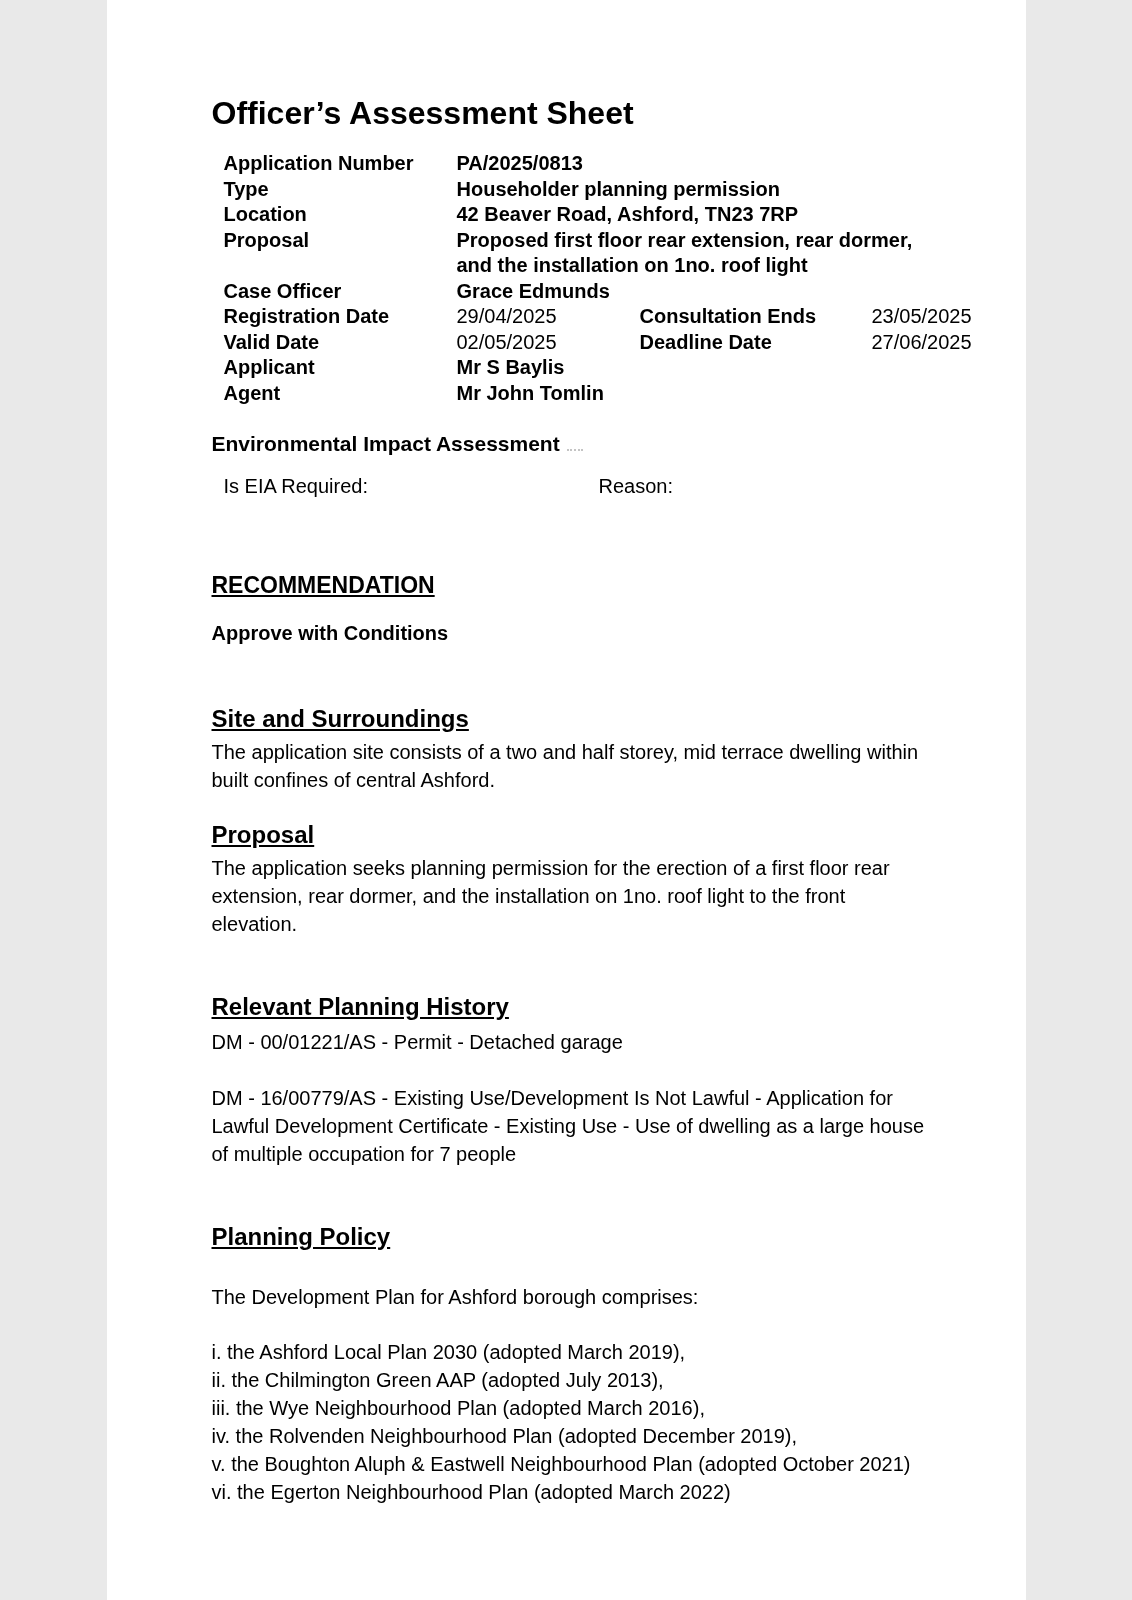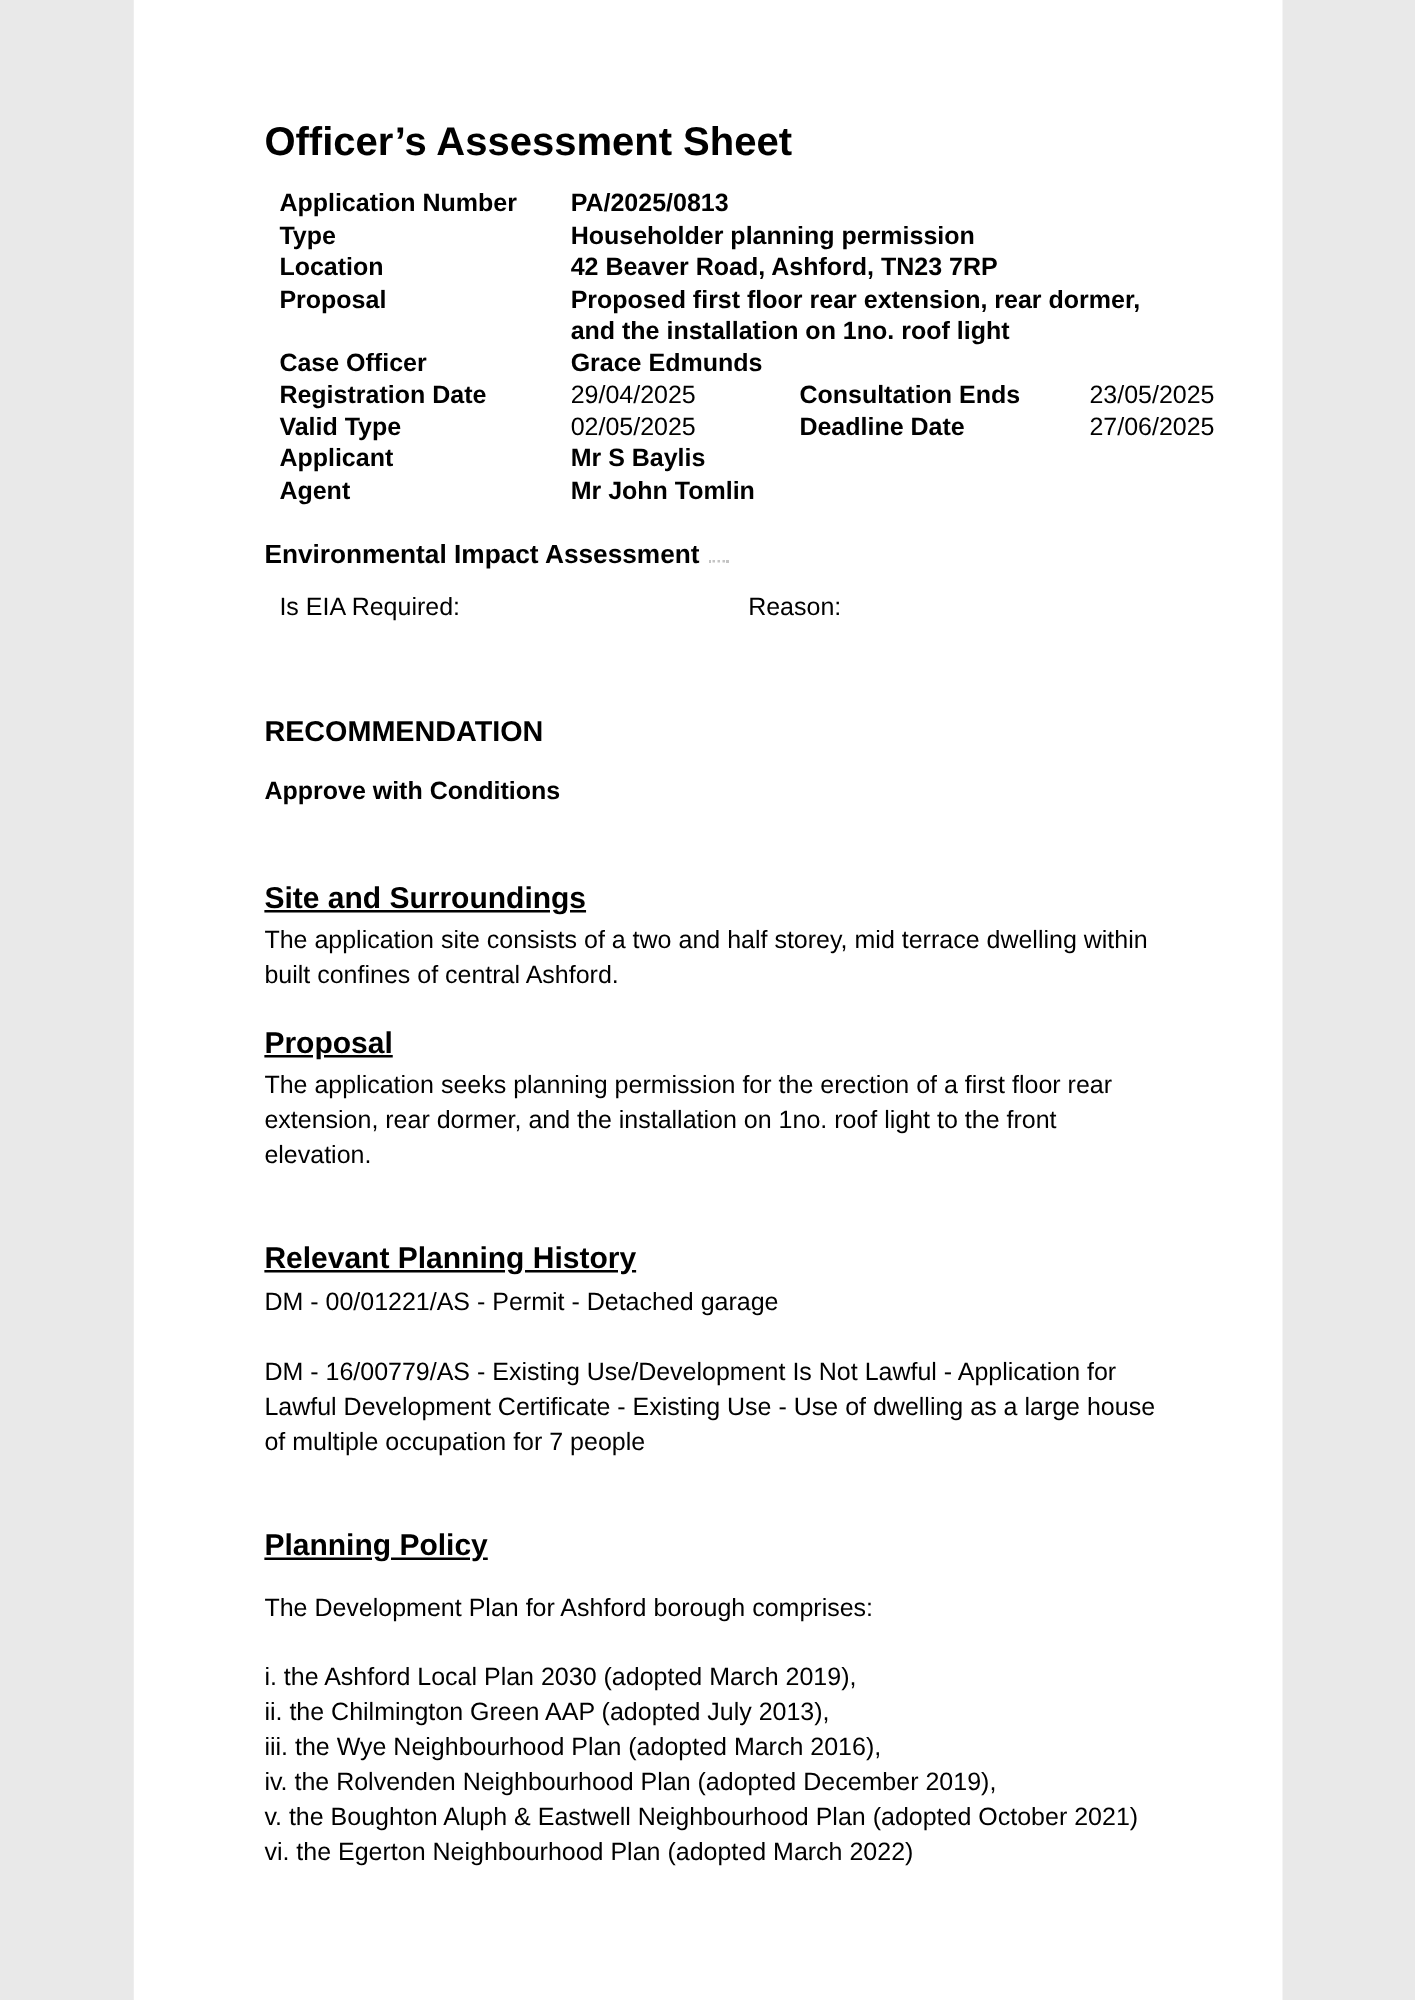--- a/index.html
+++ b/index.html
@@ -50,40 +50,41 @@
   .eia-row {
     display: grid;
     grid-template-columns: 375px auto;
     margin-left: 12px;
     margin-top: 16px;
   }
   .recommendation-heading {
     font-size: 23px;
     line-height: 30px;
     font-weight: bold;
+    text-decoration: underline;
     margin-top: 70px;
   }
   .recommendation-value {
     font-weight: bold;
     margin-top: 20px;
   }
   .section-heading {
     font-size: 24px;
     line-height: 31px;
     font-weight: bold;
     text-decoration: underline;
   }
   .para { line-height: 28px; margin-top: 4px; }
   .h-site { margin-top: 56px; }
   .h-proposal { margin-top: 25px; }
   .h-history { margin-top: 53px; }
   .h-policy { margin-top: 53px; }
   .history-entry-first { line-height: 28px; margin-top: 6px; }
   .history-entry { line-height: 28px; margin-top: 28px; }
-  .policy-intro { line-height: 28px; margin-top: 21px; }
+  .policy-intro { line-height: 28px; margin-top: 31px; }
   .policy-list { margin-top: 27px; }
   .policy-item { line-height: 28px; }
 </style>
 </head>
 <body>
 
 <div class="page">
 
   <div class="title">Officer’s Assessment Sheet</div>
 
@@ -108,21 +109,21 @@
       <div class="meta-label">Case Officer</div>
       <div class="meta-value span3">Grace Edmunds</div>
     </div>
     <div class="meta-row">
       <div class="meta-label">Registration Date</div>
       <div class="meta-value">29/04/2025</div>
       <div class="meta-label">Consultation Ends</div>
       <div class="meta-value">23/05/2025</div>
     </div>
     <div class="meta-row">
-      <div class="meta-label">Valid Type</div>
+      <div class="meta-label">Valid Date</div>
       <div class="meta-value">02/05/2025</div>
       <div class="meta-label">Deadline Date</div>
       <div class="meta-value">27/06/2025</div>
     </div>
     <div class="meta-row">
       <div class="meta-label">Applicant</div>
       <div class="meta-value span3">Mr S Baylis</div>
     </div>
     <div class="meta-row">
       <div class="meta-label">Agent</div>

